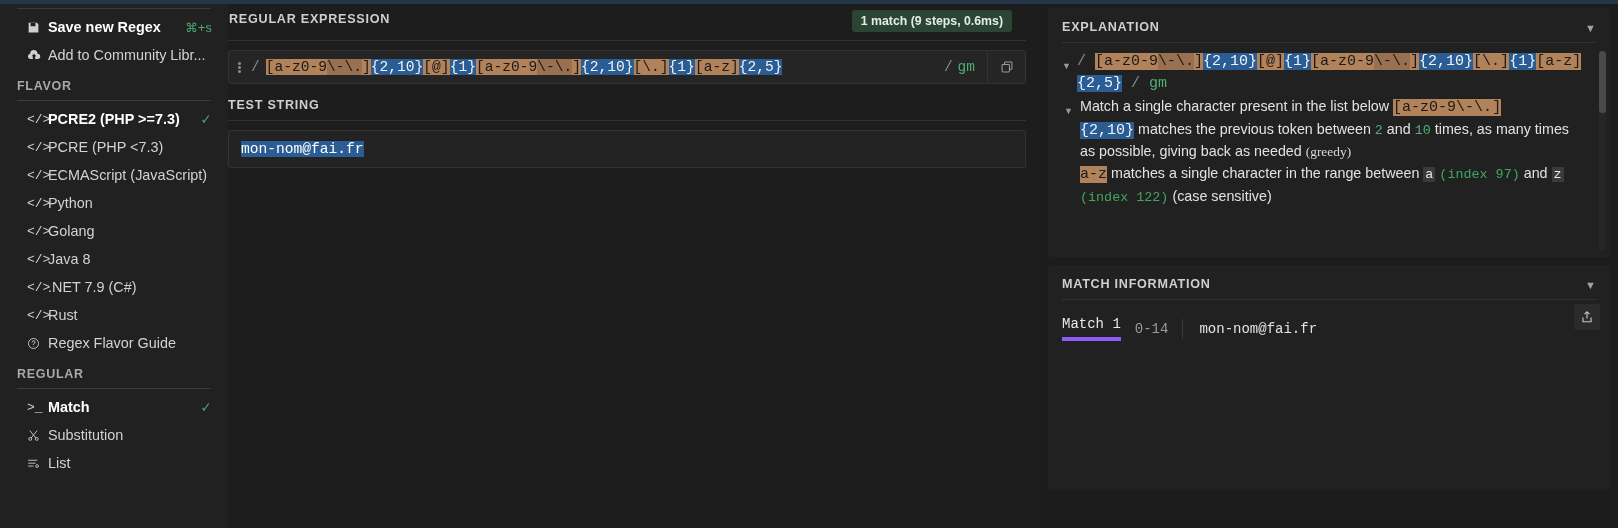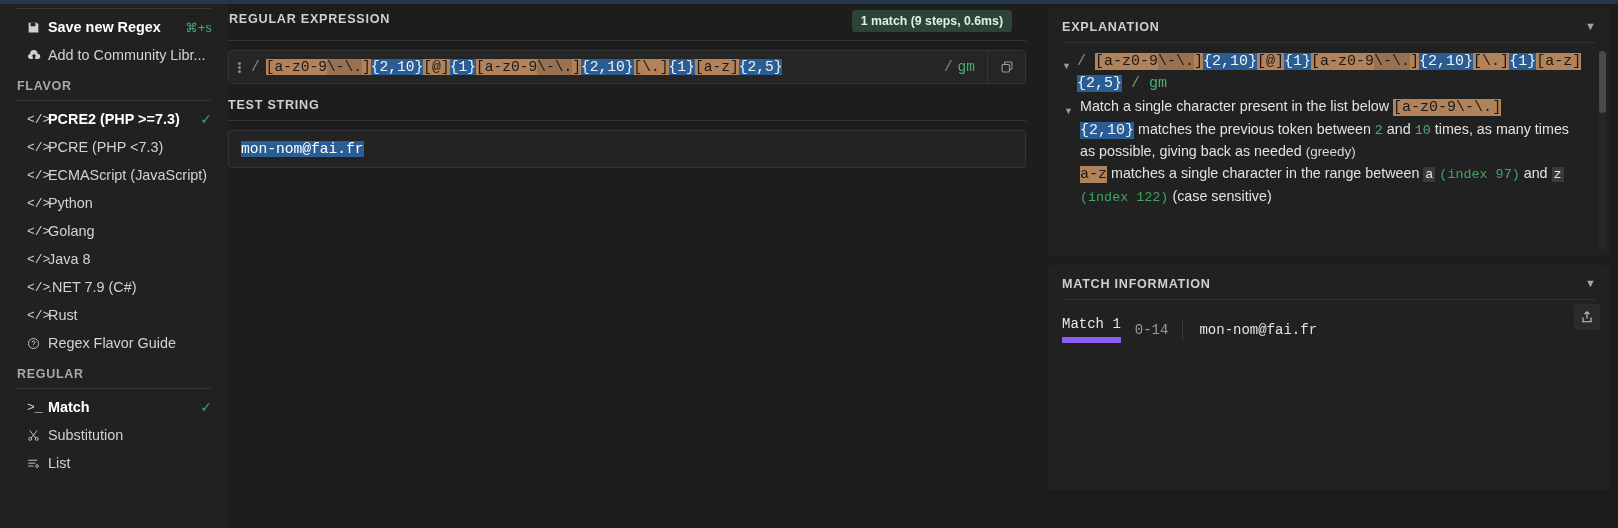--- a/index.html
+++ b/index.html
@@ -93,53 +93,53 @@
   }
   .match-hl { background: #2a5d93; color: #ffffff; }
 
   
   .right {
     width: 578px; flex: 0 0 578px; height: 528px; background: #1c1c1c;
     display: flex; flex-direction: column;
   }
   .rpanel { background: #212121; margin: 8px 8px 0 8px; border-radius: 3px; position: relative; }
   .rpanel-head {
-    display: flex; align-items: flex-start; justify-content: space-between;
+    display: flex; align-items: flex-end; justify-content: space-between;
     padding: 12px 14px 8px 14px;
   }
   .rpanel-title { font-size: 12.6px; letter-spacing: .75px; color: #cfcfcf; font-weight: 600; }
   .chev { color: #a2a2a2; font-size: 11px; cursor: pointer; }
   .rpanel-rule { height: 1px; background: #323232; margin: 0 14px; }
 
   .expl-body {
     position: relative; padding: 8px 22px 6px 14px; height: 214px; overflow: hidden;
     font-size: 14.3px; color: #e2e2e2; line-height: 21.6px;
   }
   .mono { font-family: "Liberation Mono", monospace; font-size: 15px; }
   .expl-line1 { display: flex; align-items: flex-start; }
   .caret { color: #9a9a9a; font-size: 9px; padding: 5px 6px 0 0; cursor: pointer; flex: 0 0 auto; }
   .expl-regex { flex: 1 1 auto; }
   .sl { color: #8a8a8a; }
   .fl { color: #4fae74; }
   .expl-item { padding-left: 18px; position: relative; margin-top: 2px; }
   .expl-item .caret2 { position: absolute; left: 2px; top: 5px; color: #9a9a9a; font-size: 9px; cursor: pointer; }
   .bold { font-weight: 400; }
   .num { color: #4fae74; font-family: "Liberation Mono", monospace; font-size: 13.4px; }
-  .greedy { color: #d8d8d8; font-family: Liberation Sans, sans-serif; font-size: 13.4px; }
+  .greedy { color: #d8d8d8; font-family: Liberation Serif, serif; font-size: 13.4px; }
   .chip { background: #3a3a3a; color: #e8e8e8; font-family: "Liberation Mono", monospace; font-size: 13.4px; padding: 0 2px; }
   .idx { color: #3fa662; font-family: "Liberation Mono", monospace; font-size: 13.4px; }
   .scrollbar {
     position: absolute; right: 4px; top: 8px; width: 7px; height: 200px;
     background: #262626; border-radius: 4px; cursor: pointer;
   }
   .scrollthumb { position: absolute; top: 0; left: 0; width: 7px; height: 62px; background: #4a4a4a; border-radius: 4px; }
 
   .mi-body { padding: 16px 14px 14px 14px; height: 190px; position: relative; }
   .mi-row { display: flex; align-items: center; font-family: "Liberation Mono", monospace; font-size: 14px; }
-  .mi-tab { color: #e8e8e8; padding-bottom: 5px; border-bottom: 6px solid #8b5cf6; cursor: pointer; }
+  .mi-tab { color: #e8e8e8; padding-bottom: 5px; border-bottom: 4px solid #8b5cf6; cursor: pointer; }
   .mi-range { color: #9b9b9b; padding: 0 14px 0 14px; }
   .mi-sep { width: 1px; height: 20px; background: #3a3a3a; }
   .mi-val { color: #e3e3e3; padding-left: 16px; }
   .export-btn {
     position: absolute; right: 10px; top: 4px; width: 26px; height: 26px;
     background: #2b2b2b; border-radius: 3px; display: flex; align-items: center; justify-content: center;
     cursor: pointer;
   }
 </style>
 </head>

